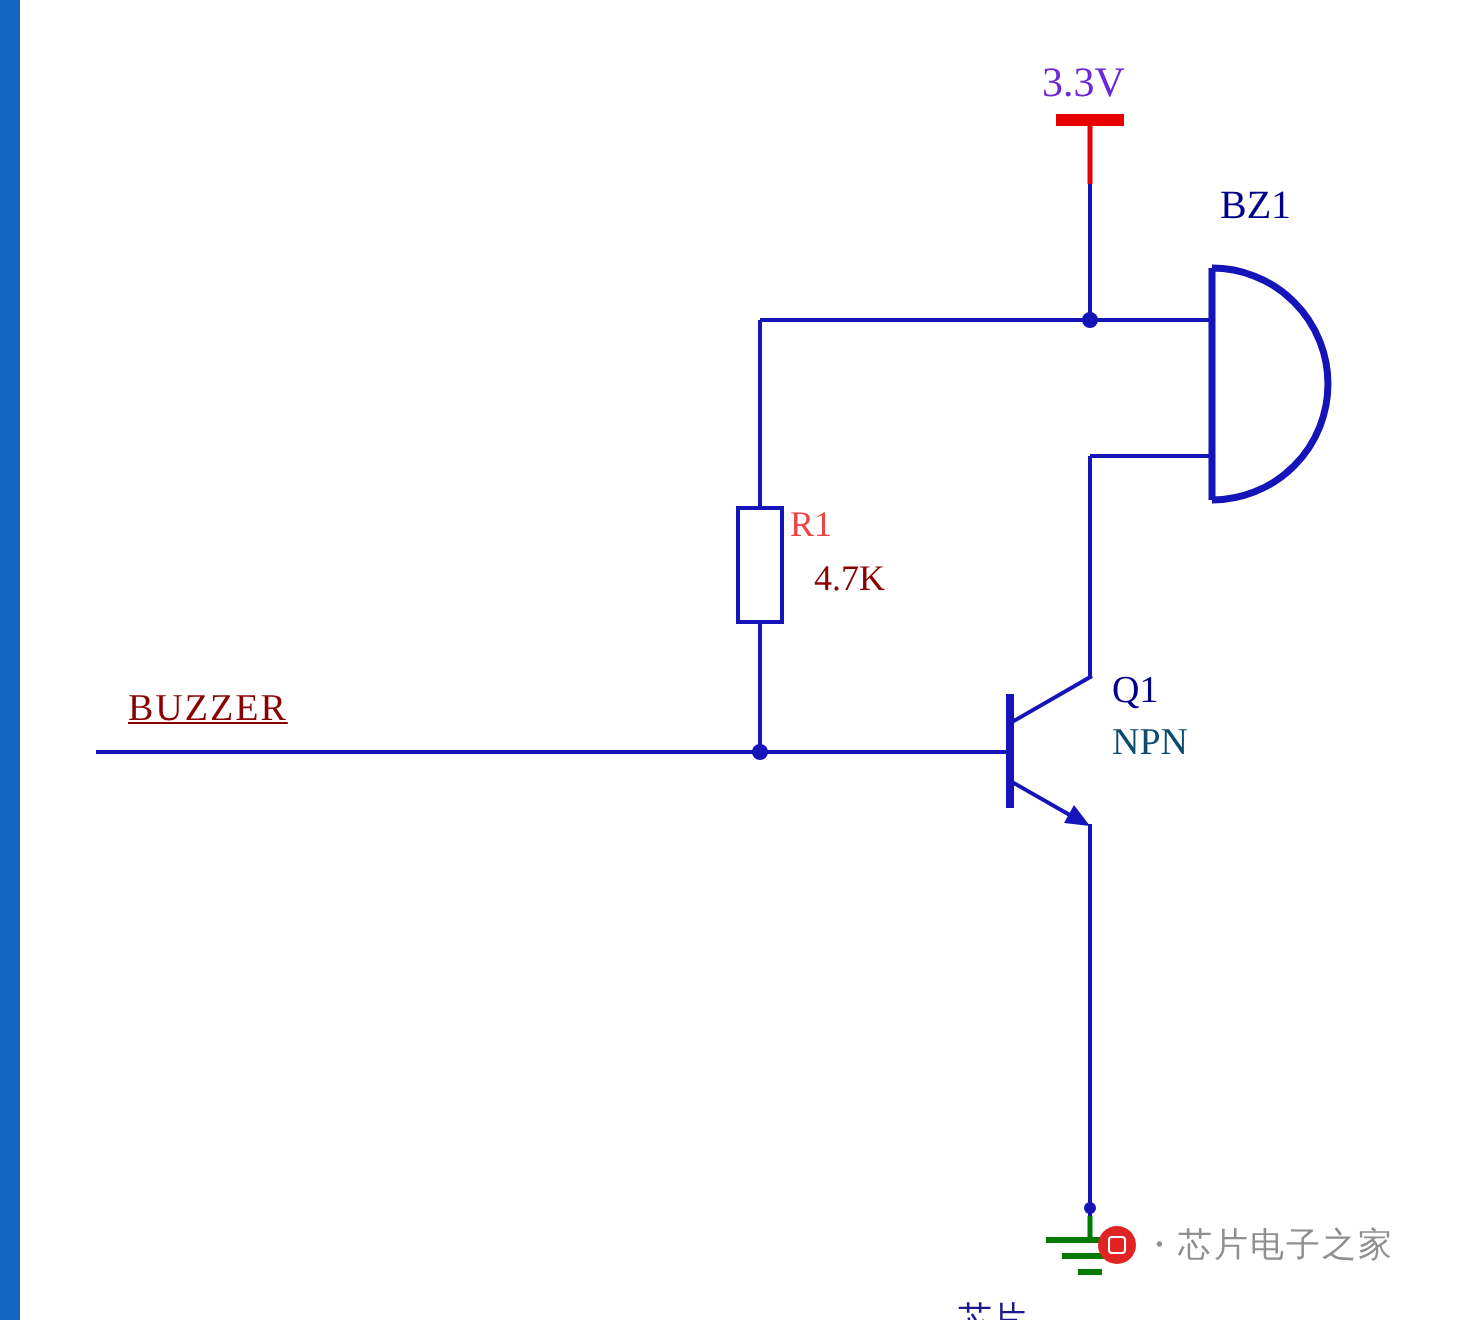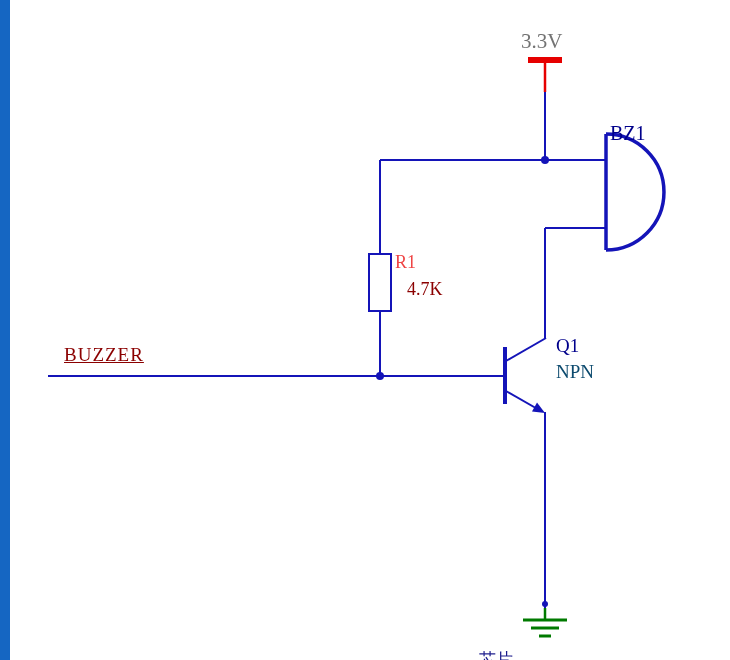--- a/index.html
+++ b/index.html
@@ -9,22 +9,22 @@
     background:#ffffff;
     overflow:hidden;
     font-family:"Liberation Serif","DejaVu Serif",serif;
   }
   .stripe{
     position:absolute;left:0;top:0;width:10px;height:660px;
     background:#1566c2;
   }
   .schematic-svg{position:absolute;left:0;top:0;}
   .lbl{position:absolute;white-space:nowrap;line-height:1.1;}
-  .lbl-power{left:521px;top:30px;font-size:21px;color:#737373;text-align:right;}
-  .lbl-bz1{left:610px;top:122px;font-size:20px;color:#00008b;}
+  .lbl-power{left:521px;top:30px;font-size:21px;color:#6d28d9;text-align:right;}
+  .lbl-bz1{left:610px;top:92px;font-size:20px;color:#00008b;}
   .lbl-r1{left:395px;top:253px;font-size:18px;color:#ef4444;}
   .lbl-r1val{left:395px;top:280px;font-size:18px;color:#8b0000;margin-left:12px;}
   .lbl-net{left:64px;top:345px;font-size:19px;color:#8b0000;letter-spacing:1px;text-decoration:underline;}
   .lbl-q1{left:556px;top:336px;font-size:19px;color:#00008b;}
   .lbl-npn{left:556px;top:362px;font-size:19px;color:#0c4a6e;}
   .watermark{
     position:absolute;left:549px;top:611px;height:22px;
     display:flex;align-items:center;
     font-family:"Liberation Sans","DejaVu Sans",sans-serif;
   }
@@ -104,16 +104,20 @@
   <div class="lbl lbl-r1">R1</div>
 
   <div class="lbl lbl-r1val">4.7K</div>
 
   <div class="lbl lbl-net">BUZZER</div>
 
   <div class="lbl lbl-q1">Q1</div>
 
   <div class="lbl lbl-npn">NPN</div>
 
+  <div class="watermark">
+    <span class="wm-logo"></span>
+    <span class="wm-text">・芯片电子之家</span>
+  </div>
 
   <div class="footer-fragment">芯片</div>
 
 </div>
 
 </body></html>

